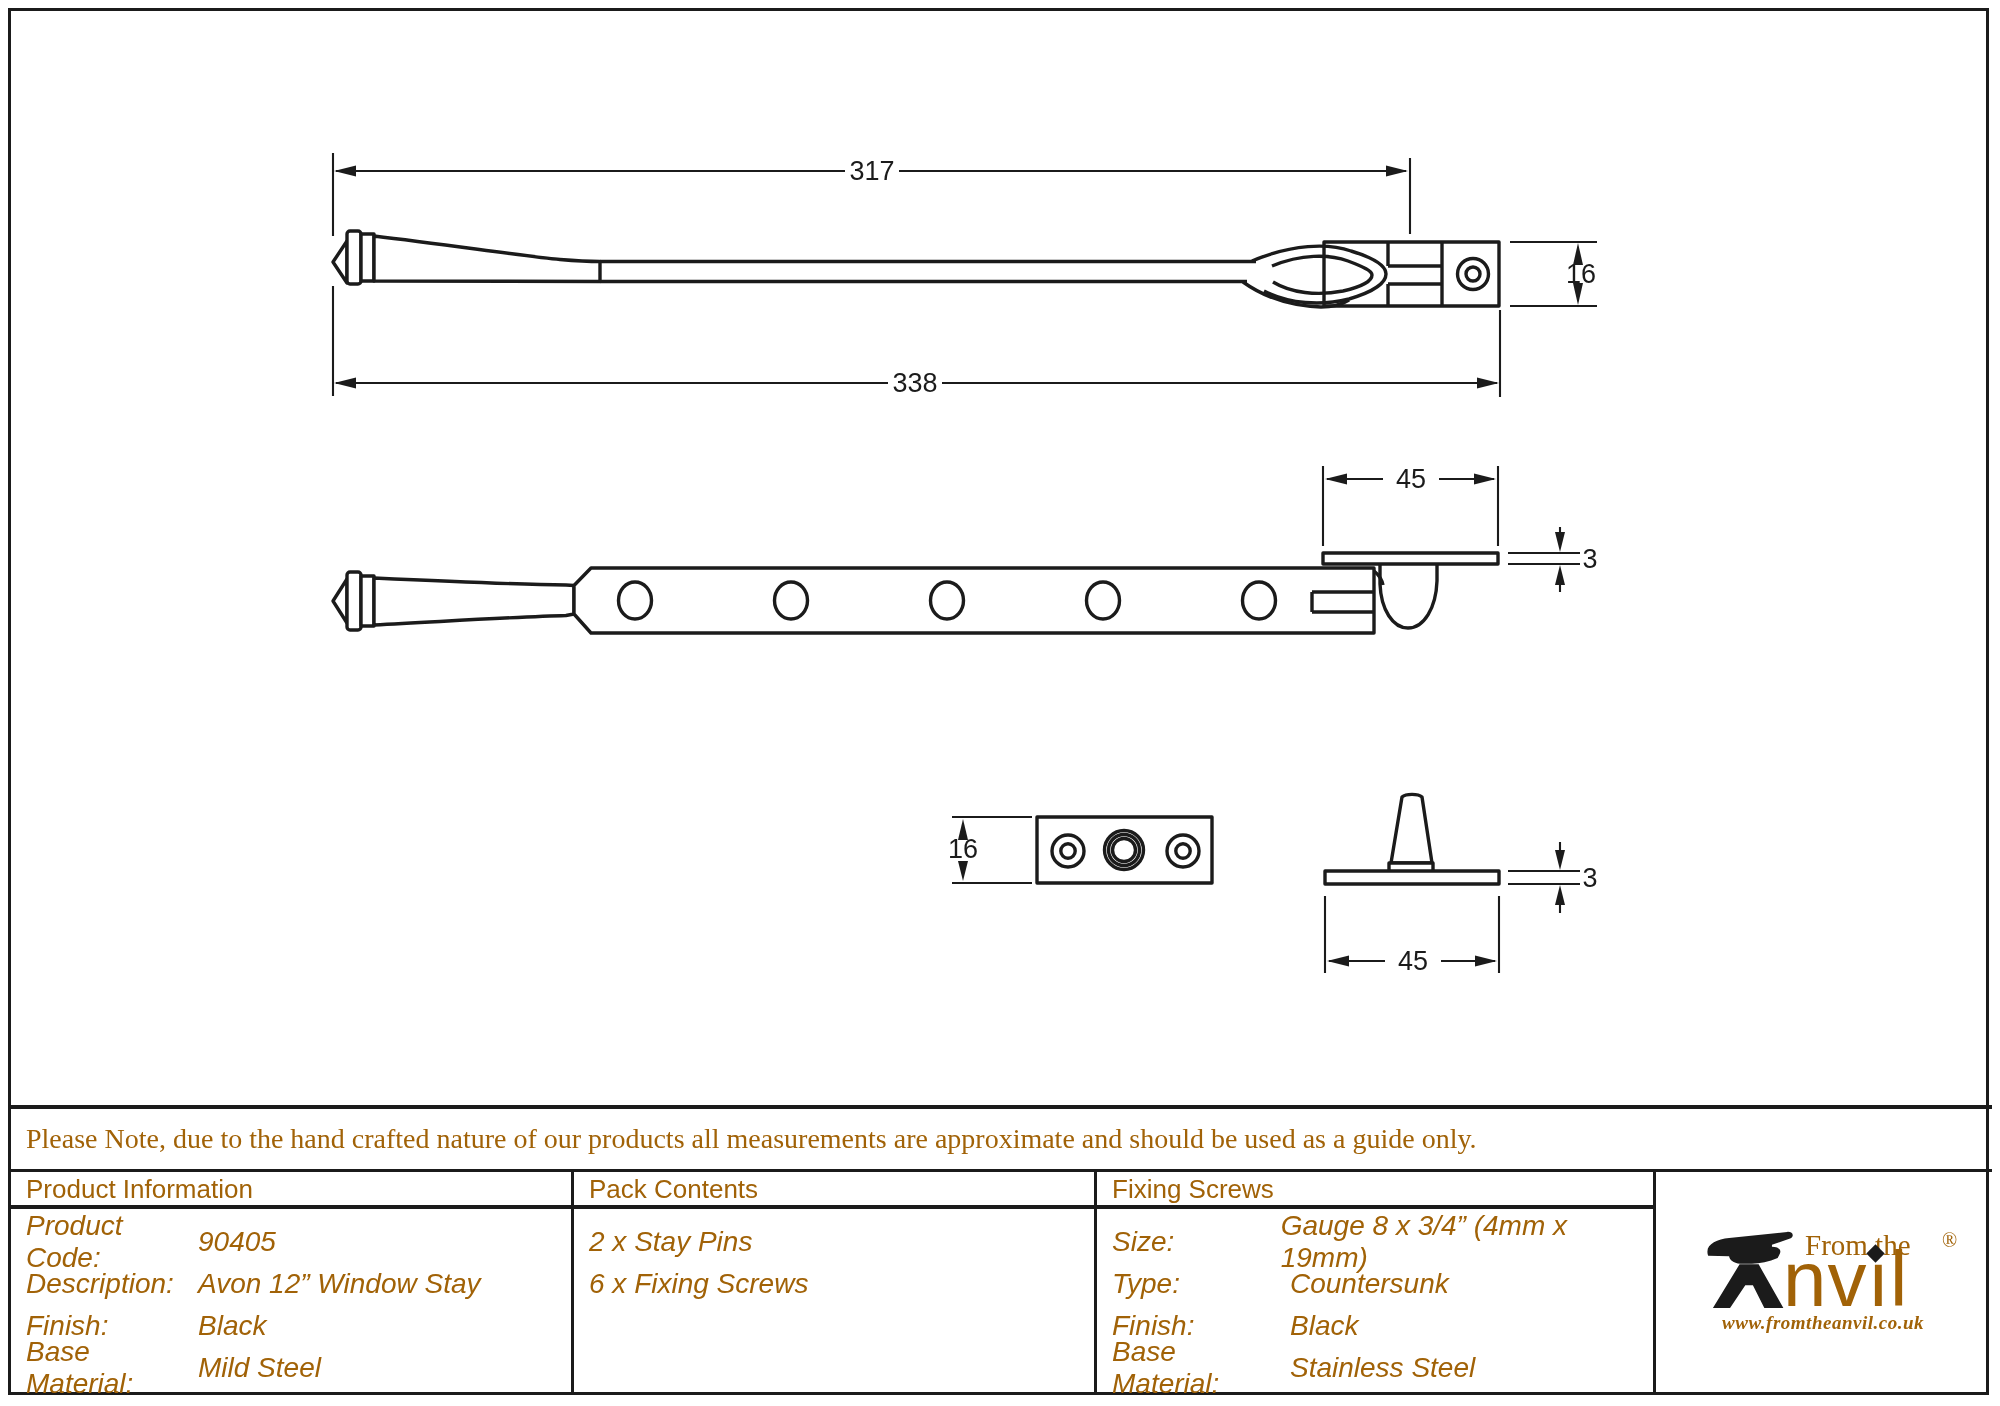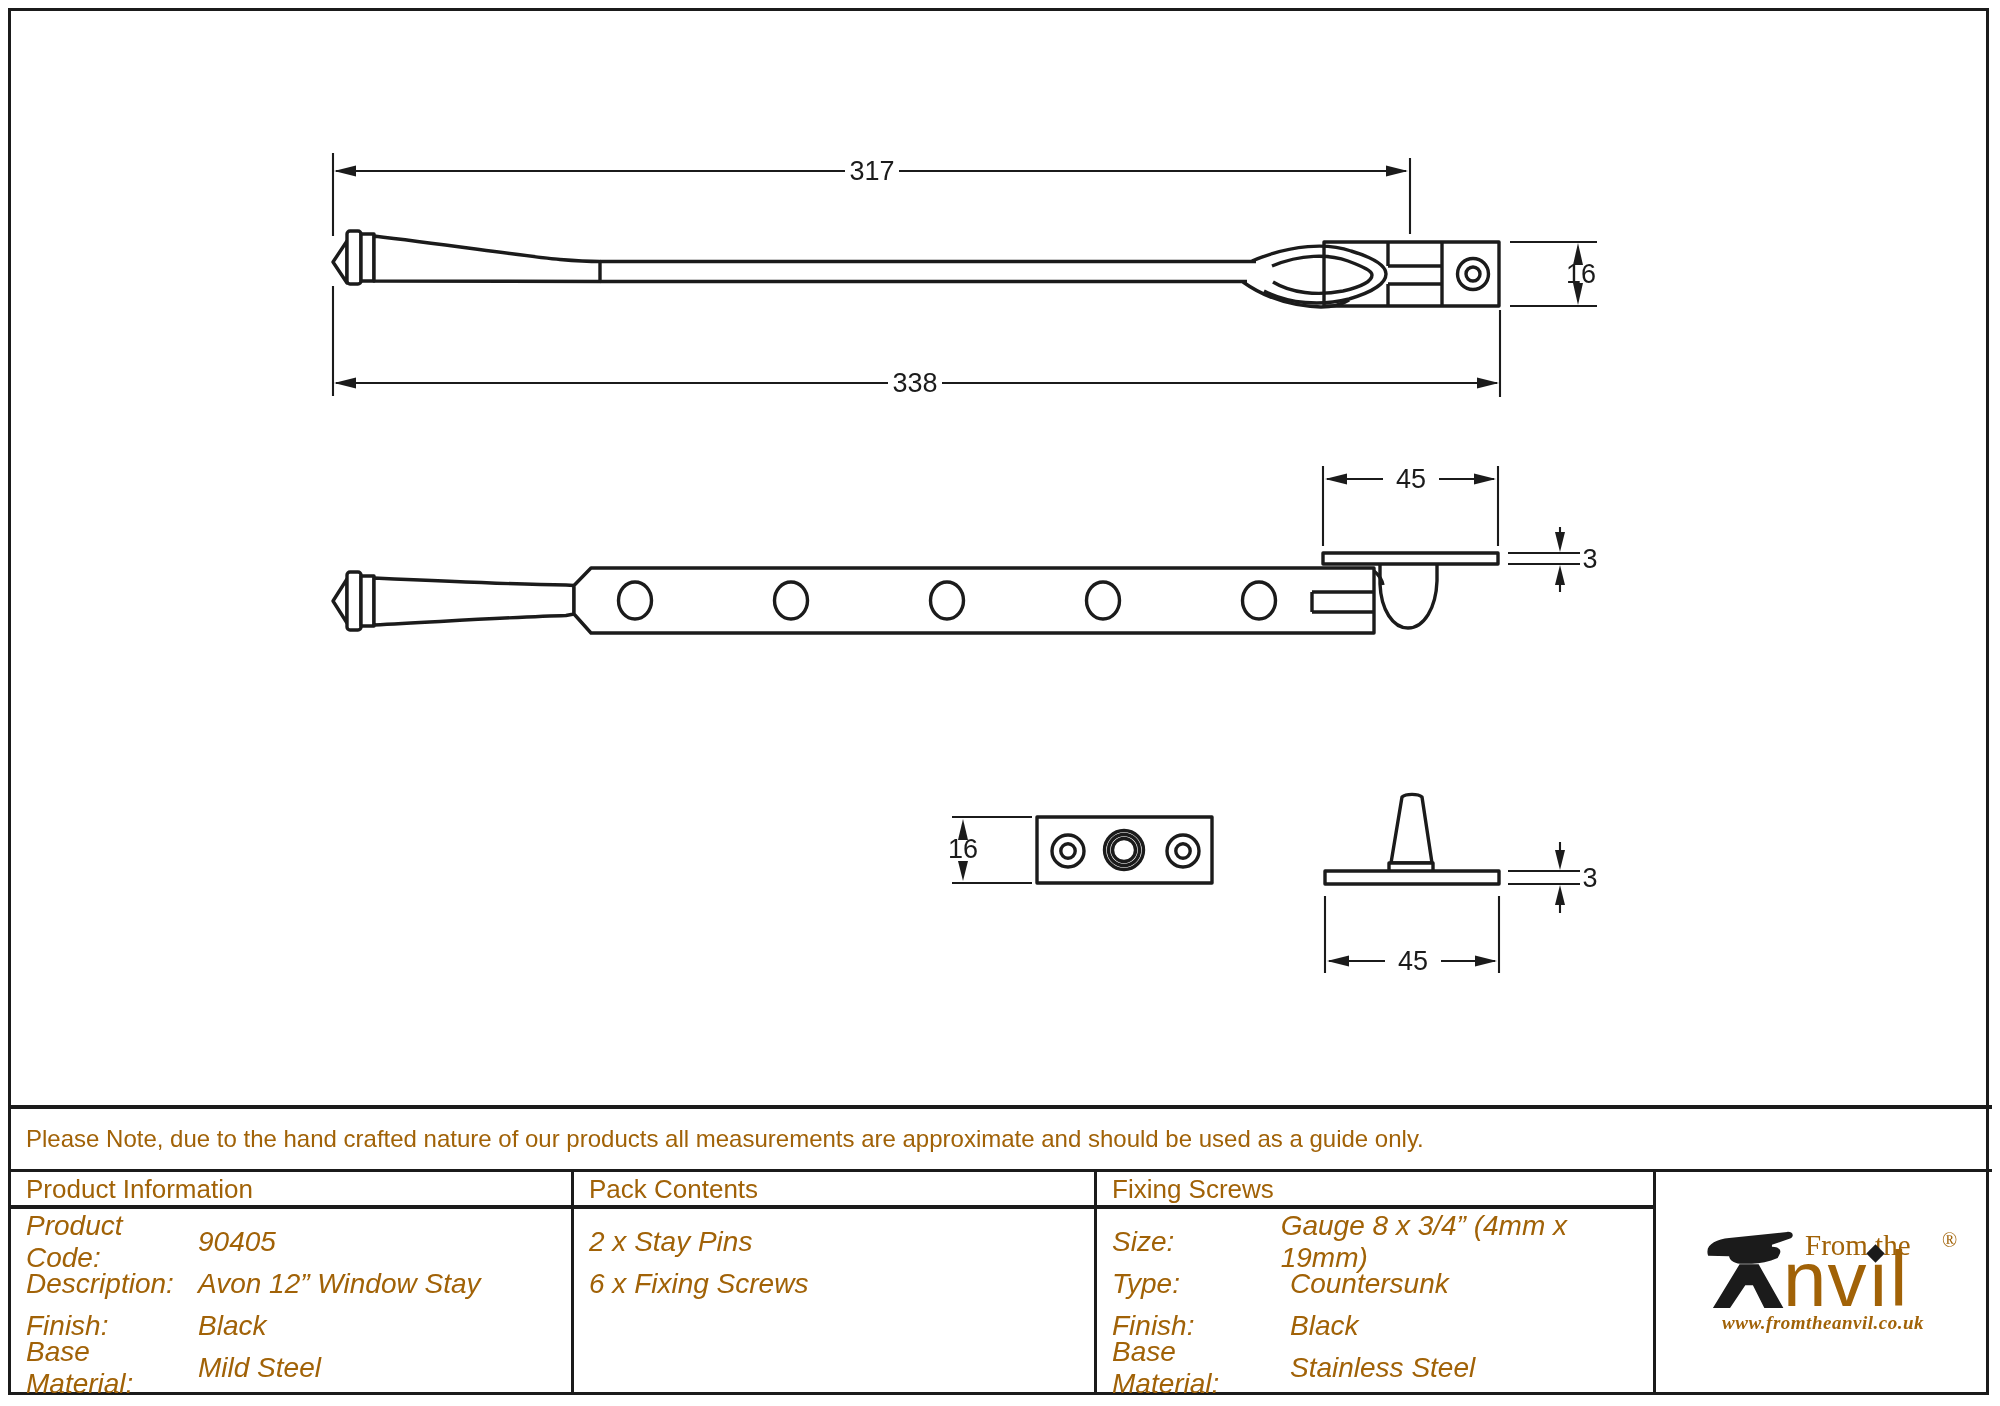--- a/index.html
+++ b/index.html
@@ -7,21 +7,21 @@
           font-family:"Liberation Sans",sans-serif; color:#a16207; overflow:hidden; }
   .frame { position:absolute; left:8px; top:8px; width:1981px; height:1387px;
            border:3px solid #1b1b1b; box-sizing:border-box; }
   .hline,.vline { position:absolute; background:#1b1b1b; }
   svg.drawing { position:absolute; left:0; top:0; }
   svg.drawing .obj  { fill:none; stroke:#1b1b1b; stroke-width:3.4; stroke-linejoin:round; }
   svg.drawing .objf { fill:#ffffff; stroke:#1b1b1b; stroke-width:3.4; stroke-linejoin:round; }
   svg.drawing .dim  { fill:none; stroke:#1b1b1b; stroke-width:2.1; }
   svg.drawing .arr  { fill:#1b1b1b; stroke:none; }
   svg.drawing text  { font-family:"Liberation Sans",sans-serif; font-size:27px; fill:#1b1b1b; text-anchor:middle; }
-  .note { position:absolute; left:26px; top:1105px; height:53px; line-height:67px; font-size:24px; }
+  .note { position:absolute; left:26px; top:1105px; height:53px; line-height:67px; font-size:28px;font-family:Liberation Serif, serif; }
   .th { position:absolute; top:1174px; font-size:26px; }
   .cell { position:absolute; top:1221px; font-size:28px;font-style:italic; }
   .trow { display:flex; height:42px; align-items:center; }
   .c1 .lbl { width:172px; }
   .c3 .lbl { width:178px; }
   .items div { height:42px; line-height:42px; }
   .logo-cell { position:absolute; left:1653px; top:1172px; width:337px; height:224px; }
   .logo-cell * { position:absolute; }
   .anvil-svg { left:50px; top:58px; }
   .fromthe { left:152px; top:57px; font-family:"Liberation Serif",serif; font-size:29px; }

